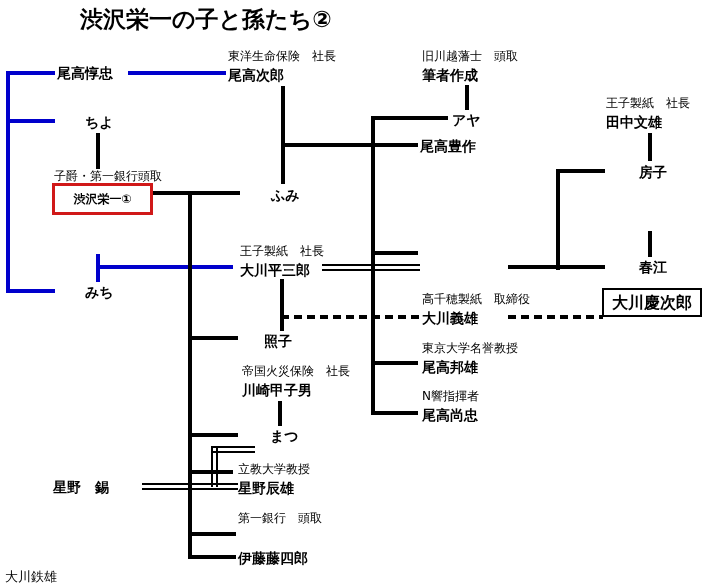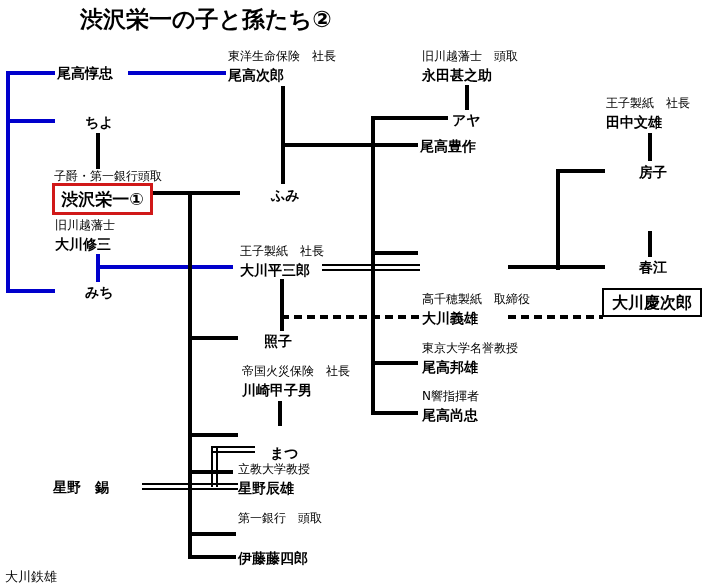--- a/index.html
+++ b/index.html
@@ -10,21 +10,21 @@
   .name{font-size:14px;line-height:18px;font-weight:bold;}
   .ln{position:absolute;}
   .h{height:4px;background:#000;}
   .v{width:4px;background:#000;}
   .blue{background:#0000cc;}
   .dash{height:4px;background:repeating-linear-gradient(90deg,#000 0 8px,transparent 8px 13px);}
   .dbl-h{position:absolute;height:3px;border-top:2px solid #000;border-bottom:2px solid #000;}
   .dbl-v{position:absolute;width:3px;border-left:2px solid #000;border-right:2px solid #000;}
   .redbox{position:absolute;border:3px solid #d01818;background:#fff;display:flex;align-items:center;justify-content:center;}
   .blackbox{position:absolute;border:2px solid #000;background:#fff;display:flex;align-items:center;justify-content:center;}
-  .redbox .name{font-size:17px;}
+  .redbox .name{font-size:12px;}
   .blackbox .name{font-size:16px;}
   #title-tag{position:absolute;left:7px;top:5px;width:66px;height:28px;background:#000;color:#fff;
              font-size:19px;font-weight:bold;display:flex;align-items:center;justify-content:center;}
   #title-text{position:absolute;left:80px;top:4px;font-size:23px;font-weight:bold;line-height:30px;}
   #footer{position:absolute;left:5px;top:568px;font-size:13px;}
 </style>
 </head>
 <body>
 
 <div id="stage">
@@ -73,21 +73,21 @@
 
   <div class="person" style="left:57px;top:64px">
       <div class="name">尾高惇忠</div>
     </div>
   <div class="person" style="left:228px;top:49px">
       <div class="role">東洋生命保険　社長</div>
       <div class="name">尾高次郎</div>
     </div>
   <div class="person" style="left:422px;top:49px">
       <div class="role">旧川越藩士　頭取</div>
-      <div class="name">永田甚之助</div>
+      <div class="name">筆者作成</div>
     </div>
   <div class="person" style="left:85px;top:113px">
       <div class="name">ちよ</div>
     </div>
   <div class="person" style="left:452px;top:111px">
       <div class="name">アヤ</div>
     </div>
   <div class="person" style="left:420px;top:137px">
       <div class="name">尾高豊作</div>
     </div>
@@ -101,24 +101,20 @@
     </div>
   <div class="redbox" style="left:52px;top:183px;width:95px;height:26px">
       <div class="name">渋沢栄一①</div>
     </div>
 
   <div class="person" style="left:271px;top:186px">
       <div class="name">ふみ</div>
     </div>
   <div class="person" style="left:639px;top:163px">
       <div class="name">房子</div>
-    </div>
-  <div class="person" style="left:55px;top:218px">
-      <div class="role">旧川越藩士</div>
-      <div class="name">大川修三</div>
     </div>
   <div class="person" style="left:240px;top:244px">
       <div class="role">王子製紙　社長</div>
       <div class="name">大川平三郎</div>
     </div>
   <div class="person" style="left:85px;top:283px">
       <div class="name">みち</div>
     </div>
   <div class="person" style="left:639px;top:258px">
       <div class="name">春江</div>
@@ -143,21 +139,21 @@
       <div class="name">川崎甲子男</div>
     </div>
   <div class="person" style="left:422px;top:341px">
       <div class="role">東京大学名誉教授</div>
       <div class="name">尾高邦雄</div>
     </div>
   <div class="person" style="left:422px;top:389px">
       <div class="role">N響指揮者</div>
       <div class="name">尾高尚忠</div>
     </div>
-  <div class="person" style="left:270px;top:444px">
+  <div class="person" style="left:270px;top:427px">
       <div class="name">まつ</div>
     </div>
   <div class="person" style="left:238px;top:462px">
       <div class="role">立教大学教授</div>
       <div class="name">星野辰雄</div>
     </div>
   <div class="person" style="left:53px;top:478px">
       <div class="name">星野　錫</div>
     </div>
   <div class="person" style="left:238px;top:511px">

